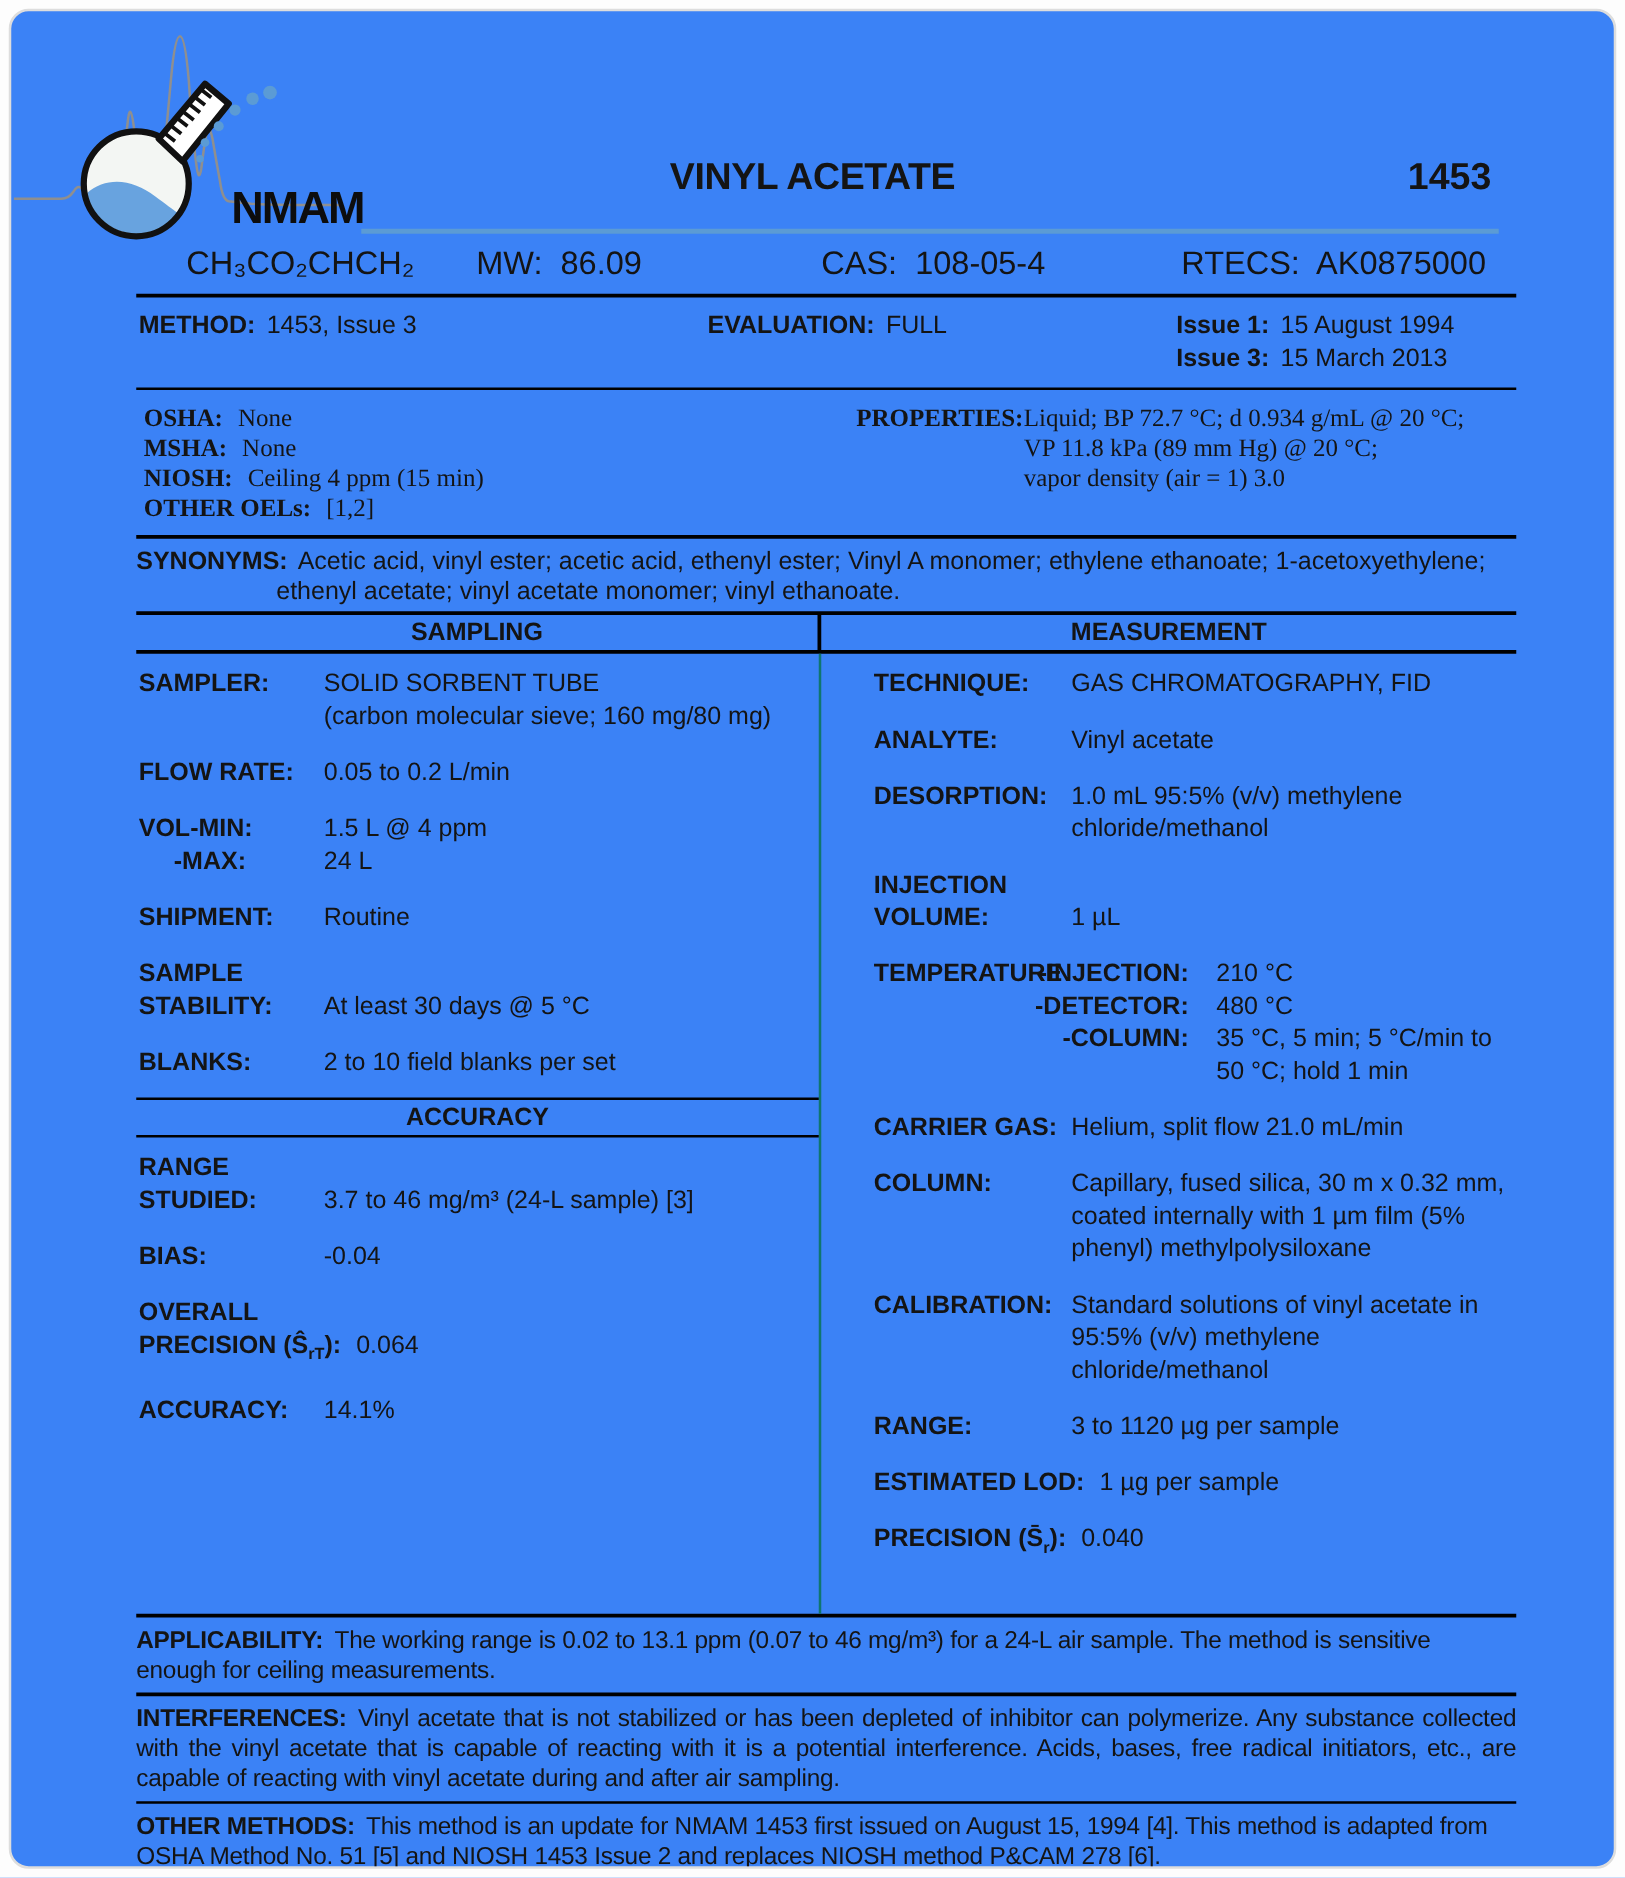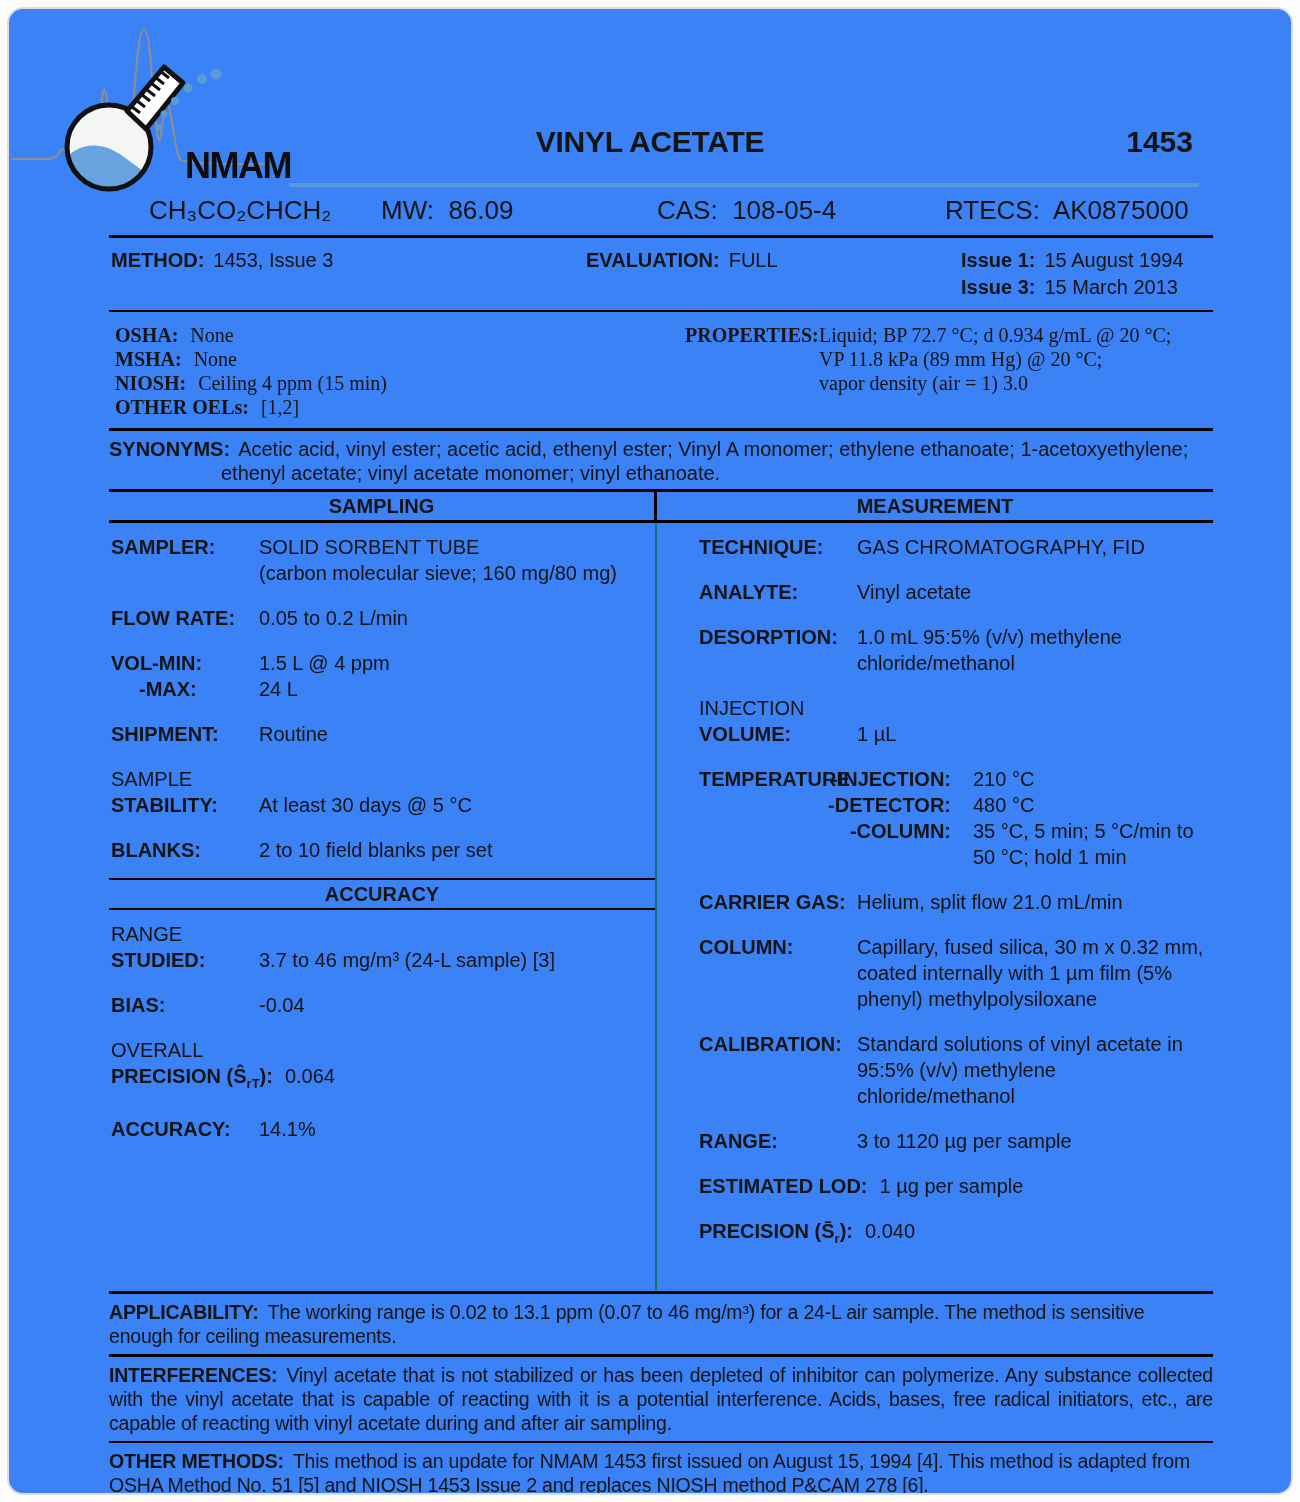--- a/index.html
+++ b/index.html
@@ -20,21 +20,21 @@
   .formula-row { position:absolute; left:0; top:186px; width:100%; font-size:26px; }
   .formula-row .item { position:absolute; white-space:nowrap; }
   .fx-formula { left:140px; } .fx-mw { left:372px; } .fx-cas { left:648px; } .fx-rtecs { left:936px; }
 
   
   main { padding:0 78px 0 100px; }
   .rule { background:#000; } .r3 { height:3px; } .r2 { height:2px; }
   b, .b { font-weight:700; }
 
   .method-row { display:flex; padding:9px 0 9px 2px; font-size:20px; line-height:27px; }
-  .m1 { width:455px; } .m2 { width:375px;margin-left:20px; }
+  .m1 { width:455px; } .m2 { width:375px; }
   .method-row b { margin-right:9px; }
 
   .oel-props { display:flex; padding:11px 0 9px 6px; font-size:20px; line-height:24px;font-family:Liberation Serif, serif; }
   .oels { width:570px; }
   .oels b { margin-right:12px; }
   .props { display:flex; }
   .props > b { width:134px; flex-shrink:0; }
 
   .synonyms { padding:6px 0 4px 112px; text-indent:-112px; font-size:20px; line-height:24px; }
   .synonyms b { margin-right:8px; }
@@ -44,21 +44,21 @@
   .chl { width:548px; border-right:3px solid #000; display:flex; align-items:center; justify-content:center; }
   .chr { flex:1; display:flex; align-items:center; justify-content:center; }
 
   .cols { display:flex; min-height:768px; font-size:20px; line-height:26px; }
   .col-l { width:548px; border-right:2px solid #0f766e; padding:11px 14px 0 2px; }
   .col-r { flex:1; padding:11px 4px 0 42px; }
 
   .row { display:flex; }
   .col-l .lbl { width:148px; flex-shrink:0; font-weight:700; }
   .col-r .lbl { width:158px; flex-shrink:0; font-weight:700; }
-  .lblline { font-weight:400; }
+  .lblline { font-weight:700; }
   .gap { height:19px; }
   .indent { padding-left:28px; }
   .plabel { font-weight:700; white-space:nowrap; }
   .plabel sub { font-size:13px; }
   .pval { margin-left:12px; }
 
   .band { margin:15px -14px 11px -2px; }
   .band .r2 { margin:0; }
   .band-h { text-align:center; font-weight:700; height:28px; line-height:28px; }
 

